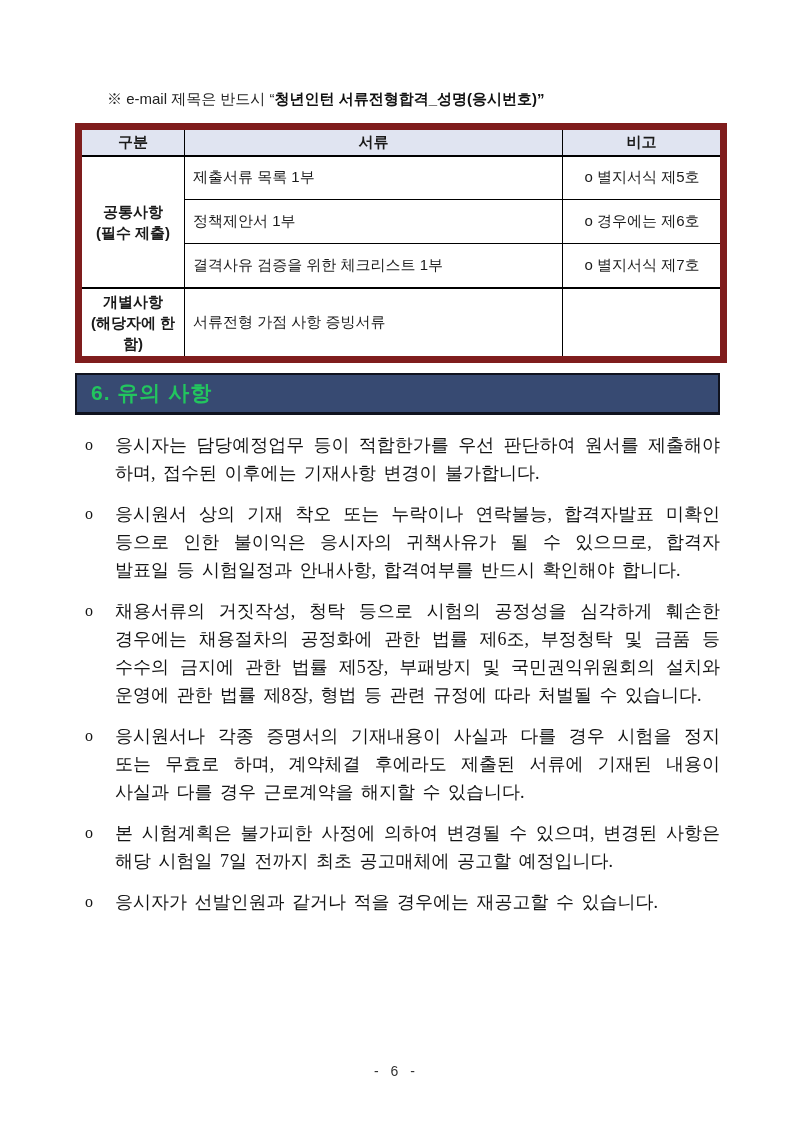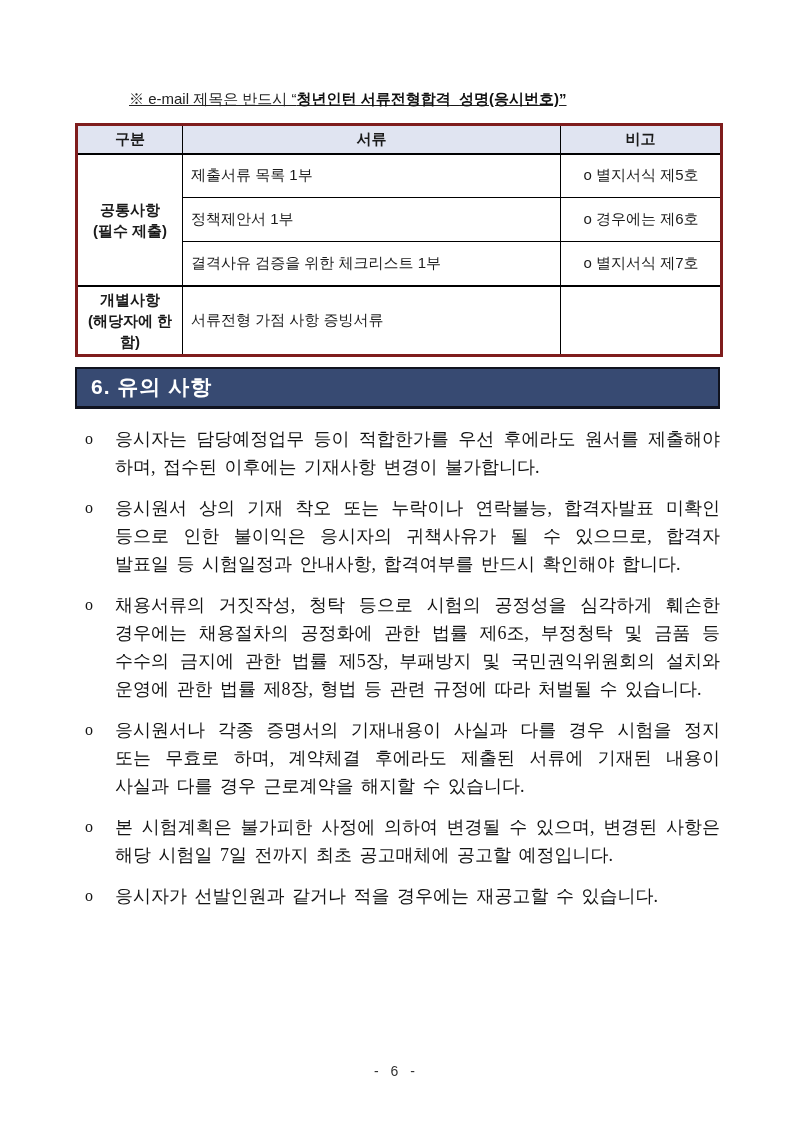--- a/index.html
+++ b/index.html
@@ -12,41 +12,41 @@
     overflow: hidden;
   }
   .page {
     position: absolute;
     left: 75px; top: 88px;
     width: 645px;
   }
 
   
   .email-note { font-size: 15px; color: #222; }
-  .email-line1 { margin-left: 54px; line-height: 22px; text-decoration: underline; }
+  .email-line1 { margin-left: 32px; line-height: 22px; }
   .email-line1 b { font-weight: bold; color: #111; }
   .email-line2 { margin-left: 29px; margin-top: 12px; line-height: 22px; }
 
   
   table.docs {
     width: 100%;
     border-collapse: collapse;
     margin-top: 13px;
     table-layout: fixed;
     font-size: 15px;
   }
   table.docs col.c1 { width: 106px; }
   table.docs col.c2 { width: 378px; }
   table.docs col.c3 { width: 161px; }
   table.docs th, table.docs td {
     border: 1px solid #000;
     padding: 2px 8px;
     overflow: hidden;
   }
-  table.docs { border: 3px solid #7f1d1d; }
+  table.docs { border: 7px solid #7f1d1d; }
   table.docs thead th {
     background: #e0e4f1;
     font-weight: bold;
     text-align: center;
     height: 29px;
     border-bottom: 2px solid #000;
   }
   table.docs td.group {
     text-align: center;
     font-weight: bold;
@@ -81,21 +81,21 @@
     margin-top: 10px;
     height: 42px;
     background: #374a72;
     border: 2px solid #10131f;
     border-bottom-width: 3px;
     display: flex;
     align-items: center;
     padding-left: 14px;
   }
   .section-bar .title {
-    color: #ffffff;
+    color: #22c55e;
     font-weight: bold;
     font-size: 21px;
     letter-spacing: 1px;
   }
 
   
   .notices {
     margin-top: 16px;
     font-family: "Liberation Serif", serif;
     font-size: 18px;
@@ -184,21 +184,21 @@
   </table>
 
 
   <div class="section-bar">
     <span class="title">6. 유의 사항</span>
   </div>
 
   <div class="notices">
     <div class="bullet">
       <span class="marker">o</span>
-      <span class="text">응시자는 담당예정업무 등이 적합한가를 우선 후에라도 원서를 제출해야 하며, 접수된 이후에는 기재사항 변경이 불가합니다.</span>
+      <span class="text">응시자는 담당예정업무 등이 적합한가를 우선 판단하여 원서를 제출해야 하며, 접수된 이후에는 기재사항 변경이 불가합니다.</span>
     </div>
     <div class="bullet">
       <span class="marker">o</span>
       <span class="text">응시원서 상의 기재 착오 또는 누락이나 연락불능, 합격자발표 미확인 등으로 인한 불이익은 응시자의 귀책사유가 될 수 있으므로, 합격자 발표일 등 시험일정과 안내사항, 합격여부를 반드시 확인해야 합니다.</span>
     </div>
     <div class="bullet">
       <span class="marker">o</span>
       <span class="text">채용서류의 거짓작성, 청탁 등으로 시험의 공정성을 심각하게 훼손한 경우에는 채용절차의 공정화에 관한 법률 제6조, 부정청탁 및 금품 등 수수의 금지에 관한 법률 제5장, 부패방지 및 국민권익위원회의 설치와 운영에 관한 법률 제8장, 형법 등 관련 규정에 따라 처벌될 수 있습니다.</span>
     </div>
     <div class="bullet">

